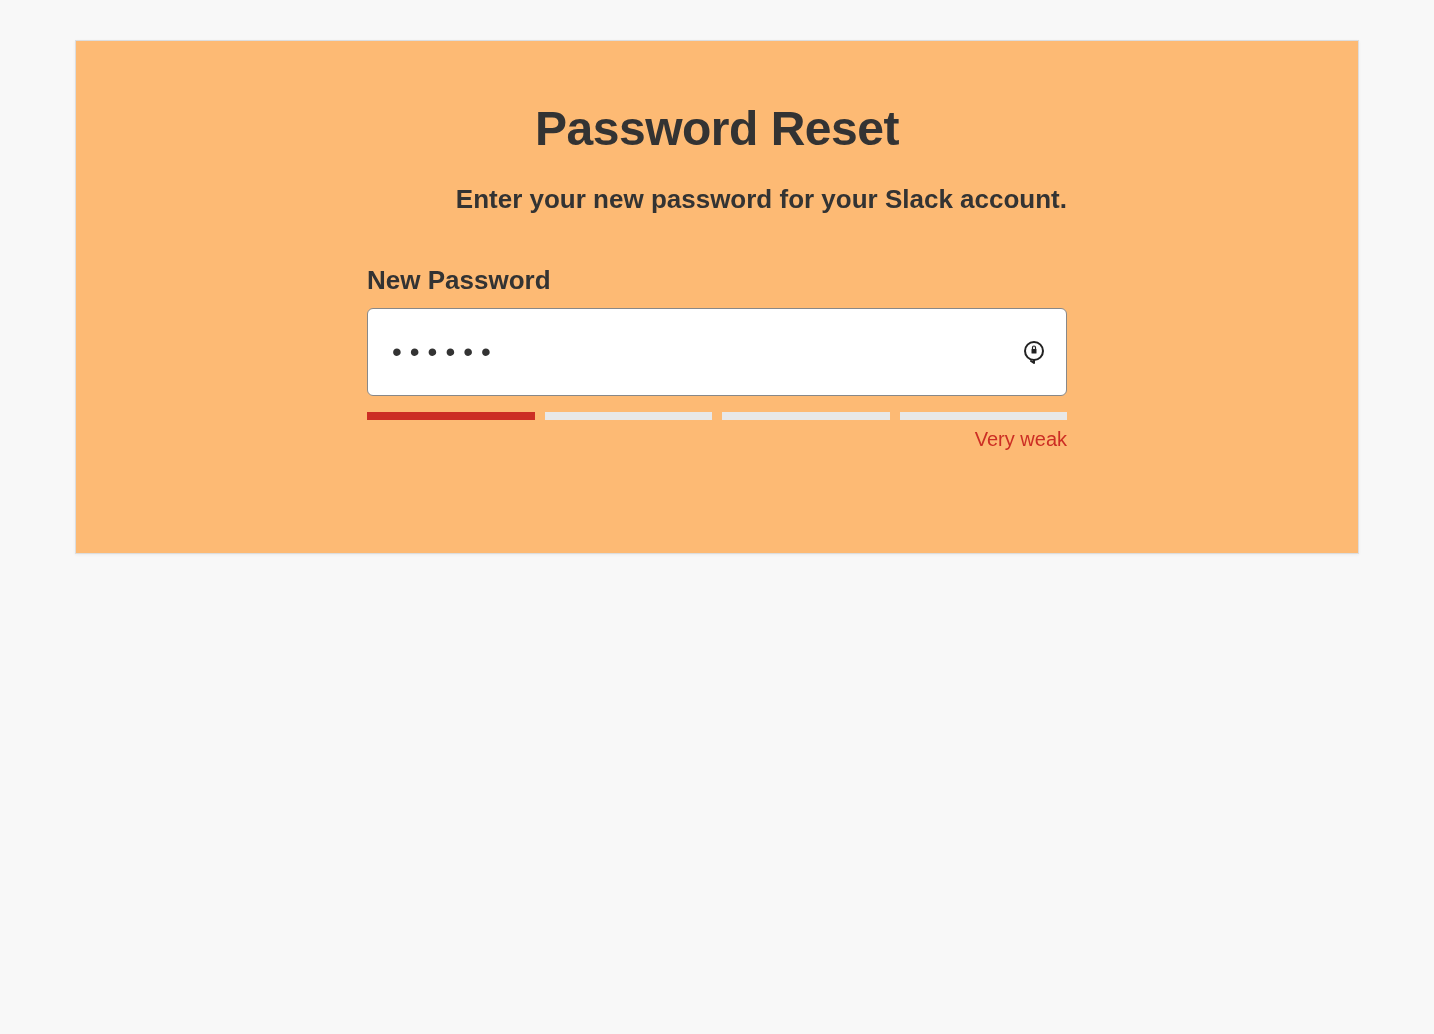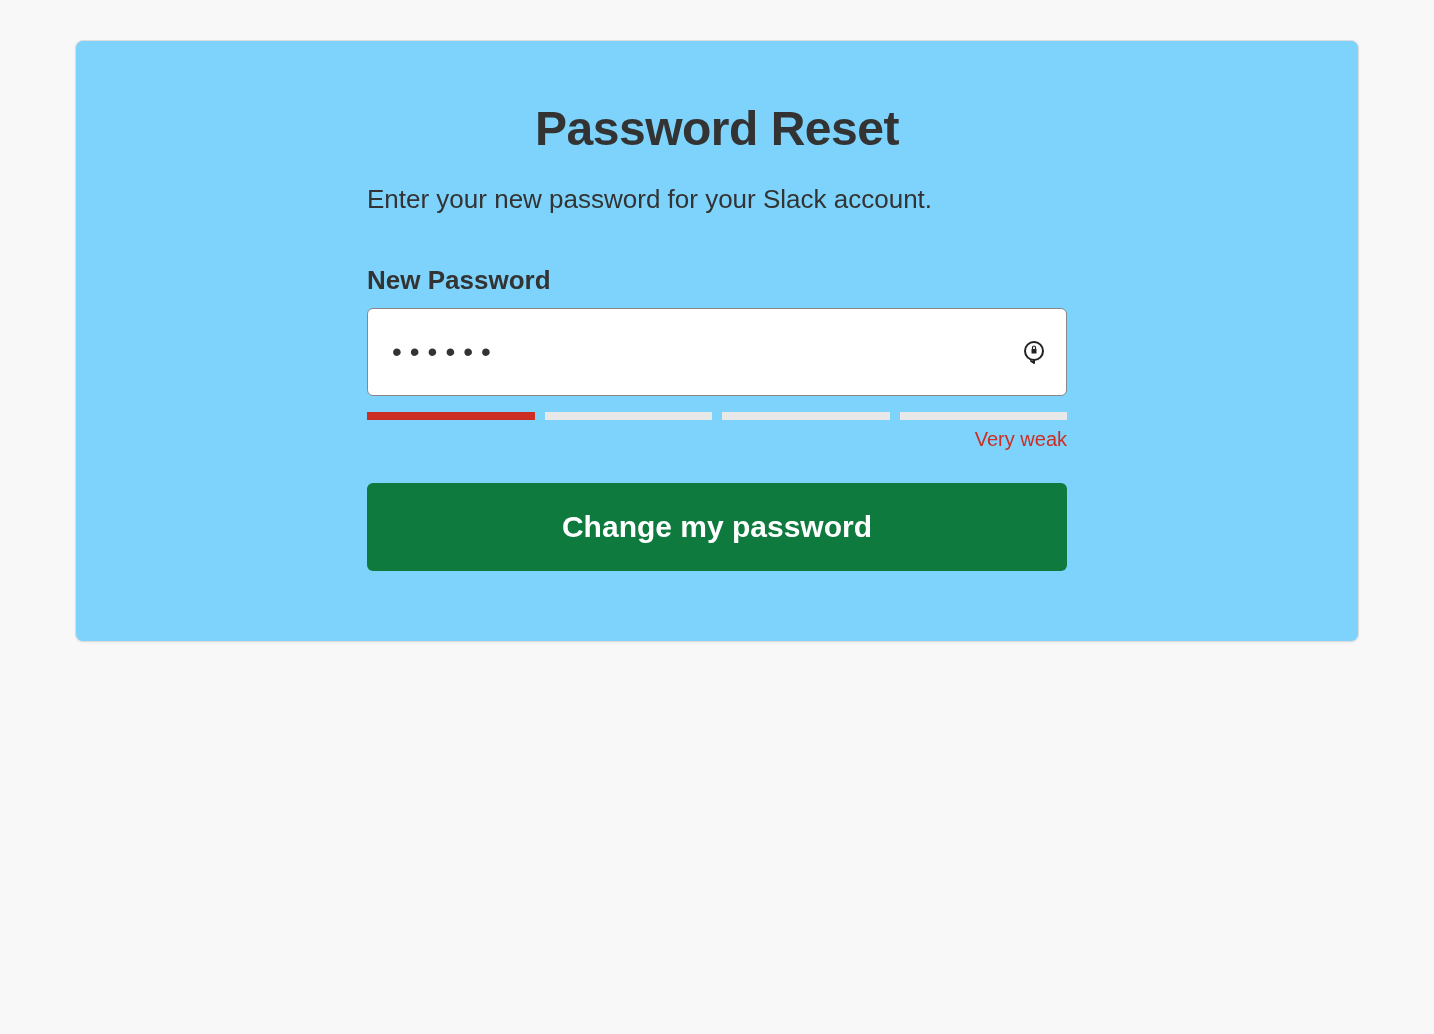--- a/index.html
+++ b/index.html
@@ -10,23 +10,23 @@
     
     body {
       font-family: -apple-system, BlinkMacSystemFont, "Segoe UI", Helvetica, Arial, sans-serif;
       background-color: #f8f8f8;
       width: 1434px;
       height: 1034px;
       padding: 40px 75px;
     }
     
     .card {
-      background-color: #7dd3fc;
+      background-color: #fdba74;
       border: 1px solid #ddd;
-      border-radius: 8px;
+      border-radius: 0;
       box-shadow: 0 1px 3px rgba(0,0,0,0.05);
       padding: 60px 60px 70px 60px;
       width: 100%;
     }
     
     .card-inner {
       max-width: 700px;
       margin: 0 auto;
     }
     
@@ -35,23 +35,23 @@
       font-weight: 700;
       color: #333;
       text-align: center;
       margin-bottom: 28px;
       letter-spacing: -0.5px;
     }
     
     .subtitle {
       font-size: 26px;
       color: #333;
-      text-align: left;
+      text-align: right;
       margin-bottom: 50px;
-      font-weight: 400;
+      font-weight: 700;
     }
     
     .field-label {
       font-size: 26px;
       font-weight: 700;
       color: #333;
       margin-bottom: 12px;
       display: block;
     }
     
@@ -156,16 +156,15 @@
         <div class="strength-bar filled"></div>
         <div class="strength-bar"></div>
         <div class="strength-bar"></div>
         <div class="strength-bar"></div>
       </div>
 
       <div class="strength-label">Very weak</div>
     </div>
     
     
-    <button class="submit-button">Change my password</button>
     
   </div>
 </div>
 
 </body></html>

